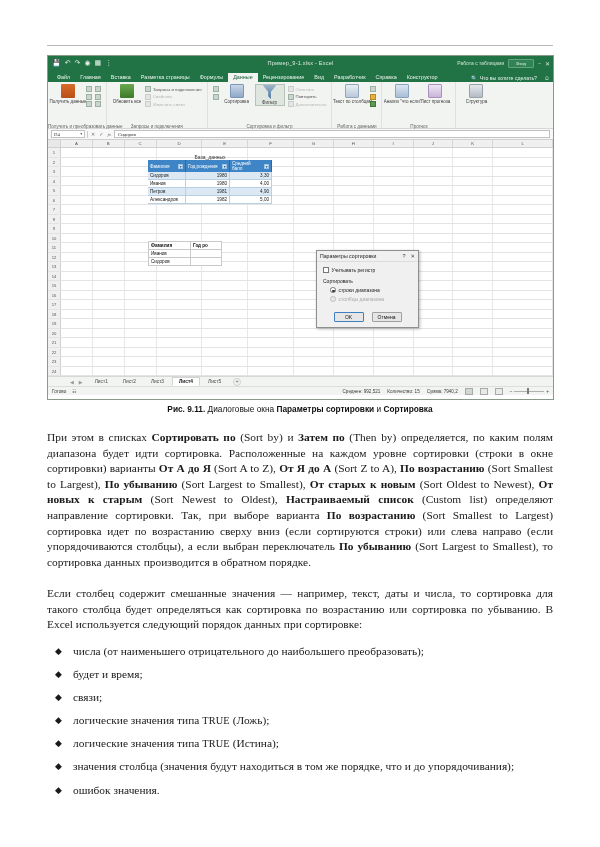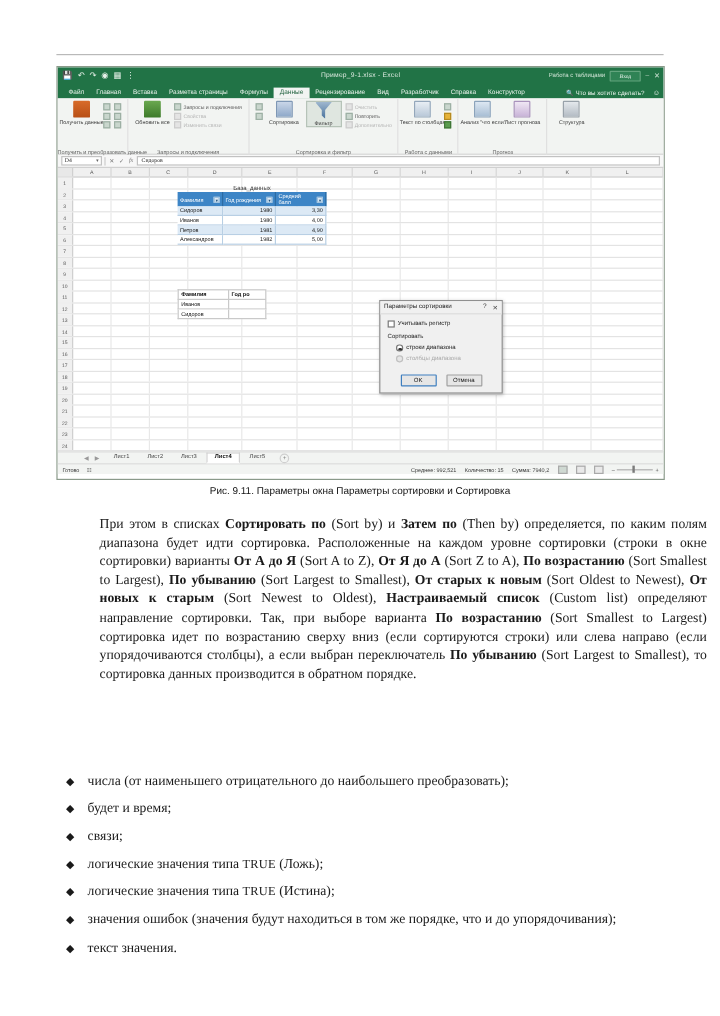--- a/index.html
+++ b/index.html
@@ -163,26 +163,26 @@
   .vbtn { width:8px; height:7px; border:1px solid #a9a9a9; background:#e9e9e9; }
   .vbtn.on { background:#cfd9d2; }
   .zoomline { display:flex; align-items:center; gap:2px; }
   .zbar { width:30px; height:1px; background:#b0b0b0; position:relative; }
   .zbar::after { content:""; position:absolute; left:13px; top:-2.5px; width:2px;
                  height:6px; background:#7a7a7a; }
 
   
   .caption { position:absolute; left:47px; top:404px; width:506px; text-align:center;
              font-family:"Liberation Sans", sans-serif; font-size:8.3px; color:#111; }
-  .caption b { font-weight:normal; }
+  .caption b { font-weight:bold; }
   .body { position:absolute; left:47px; width:506px;
           font-size:11.4px; line-height:15.6px; text-align:justify; color:#1a1a1a; }
   .body b { font-weight:bold; }
   .sc { font-variant:small-caps; font-size:10.3px; letter-spacing:.2px; }
-  #p1 { top:430px;margin-left:36px; }
+  #p1 { top:430px; }
   #p2 { top:586px; }
   .bullets { position:absolute; left:47px; top:644px; width:506px; }
   .bl-item { display:flex; gap:0; font-size:11.4px; line-height:15.6px; color:#1a1a1a;
              margin-bottom:7.5px; text-align:justify; }
   .bl-mark { width:26px; flex:0 0 26px; text-align:left; padding-left:8px;
              font-size:9px; color:#1a1a1a; line-height:15.6px; }
   .bl-txt { flex:1; }
 </style>
 </head>
 <body>
@@ -880,27 +880,28 @@
           <span>–</span>
           <span class="zbar"></span>
           <span>+</span>
         </span>
       </span>
     </div>
   </div>
 
   <div class="caption">
     <b>Рис. 9.11.</b>
-    <span>Параметры окна</span>
+    <span>Диалоговые окна</span>
     <b>Параметры сортировки</b>
     <span>и</span>
     <b>Сортировка</b>
   </div>
 
   <div class="body" id="p1">При этом в списках <b>Сортировать по</b> (Sort by) и <b>Затем по</b> (Then by) определяется, по каким полям диапазона будет идти сортировка. Расположенные на каждом уровне сортировки (строки в окне сортировки) варианты <b>От А до Я</b> (Sort A to Z), <b>От Я до А</b> (Sort Z to A), <b>По возрастанию</b> (Sort Smallest to Largest), <b>По убыванию</b> (Sort Largest to Smallest), <b>От старых к новым</b> (Sort Oldest to Newest), <b>От новых к старым</b> (Sort Newest to Oldest), <b>Настраиваемый список</b> (Custom list) определяют направление сортировки. Так, при выборе варианта <b>По возрастанию</b> (Sort Smallest to Largest) сортировка идет по возрастанию сверху вниз (если сортируются строки) или слева направо (если упорядочиваются столбцы), а если выбран переключатель <b>По убыванию</b> (Sort Largest to Smallest), то сортировка данных производится в обратном порядке.</div>
+  <div class="body" id="p2">Если столбец содержит смешанные значения — например, текст, даты и числа, то сортировка для такого столбца будет определяться как сортировка по возрастанию или сортировка по убыванию. В Excel используется следующий порядок данных при сортировке:</div>
 
   <div class="bullets" id="bullets">
       <div class="bl-item">
         <span class="bl-mark">◆</span>
         <span class="bl-txt">числа (от наименьшего отрицательного до наибольшего преобразовать);</span>
       </div>
       <div class="bl-item">
         <span class="bl-mark">◆</span>
         <span class="bl-txt">будет и время;</span>
       </div>
@@ -911,20 +912,20 @@
       <div class="bl-item">
         <span class="bl-mark">◆</span>
         <span class="bl-txt">логические значения типа <span class="sc">TRUE</span> (Ложь);</span>
       </div>
       <div class="bl-item">
         <span class="bl-mark">◆</span>
         <span class="bl-txt">логические значения типа <span class="sc">TRUE</span> (Истина);</span>
       </div>
       <div class="bl-item">
         <span class="bl-mark">◆</span>
-        <span class="bl-txt">значения ошибок (значения будут находиться в том же порядке, что и до упорядочивания);</span>
+        <span class="bl-txt">значения столбца (значения будут находиться в том же порядке, что и до упорядочивания);</span>
       </div>
       <div class="bl-item">
         <span class="bl-mark">◆</span>
-        <span class="bl-txt">текст значения.</span>
+        <span class="bl-txt">ошибок значения.</span>
       </div>
     </div>
 </div>
 
 </body></html>

